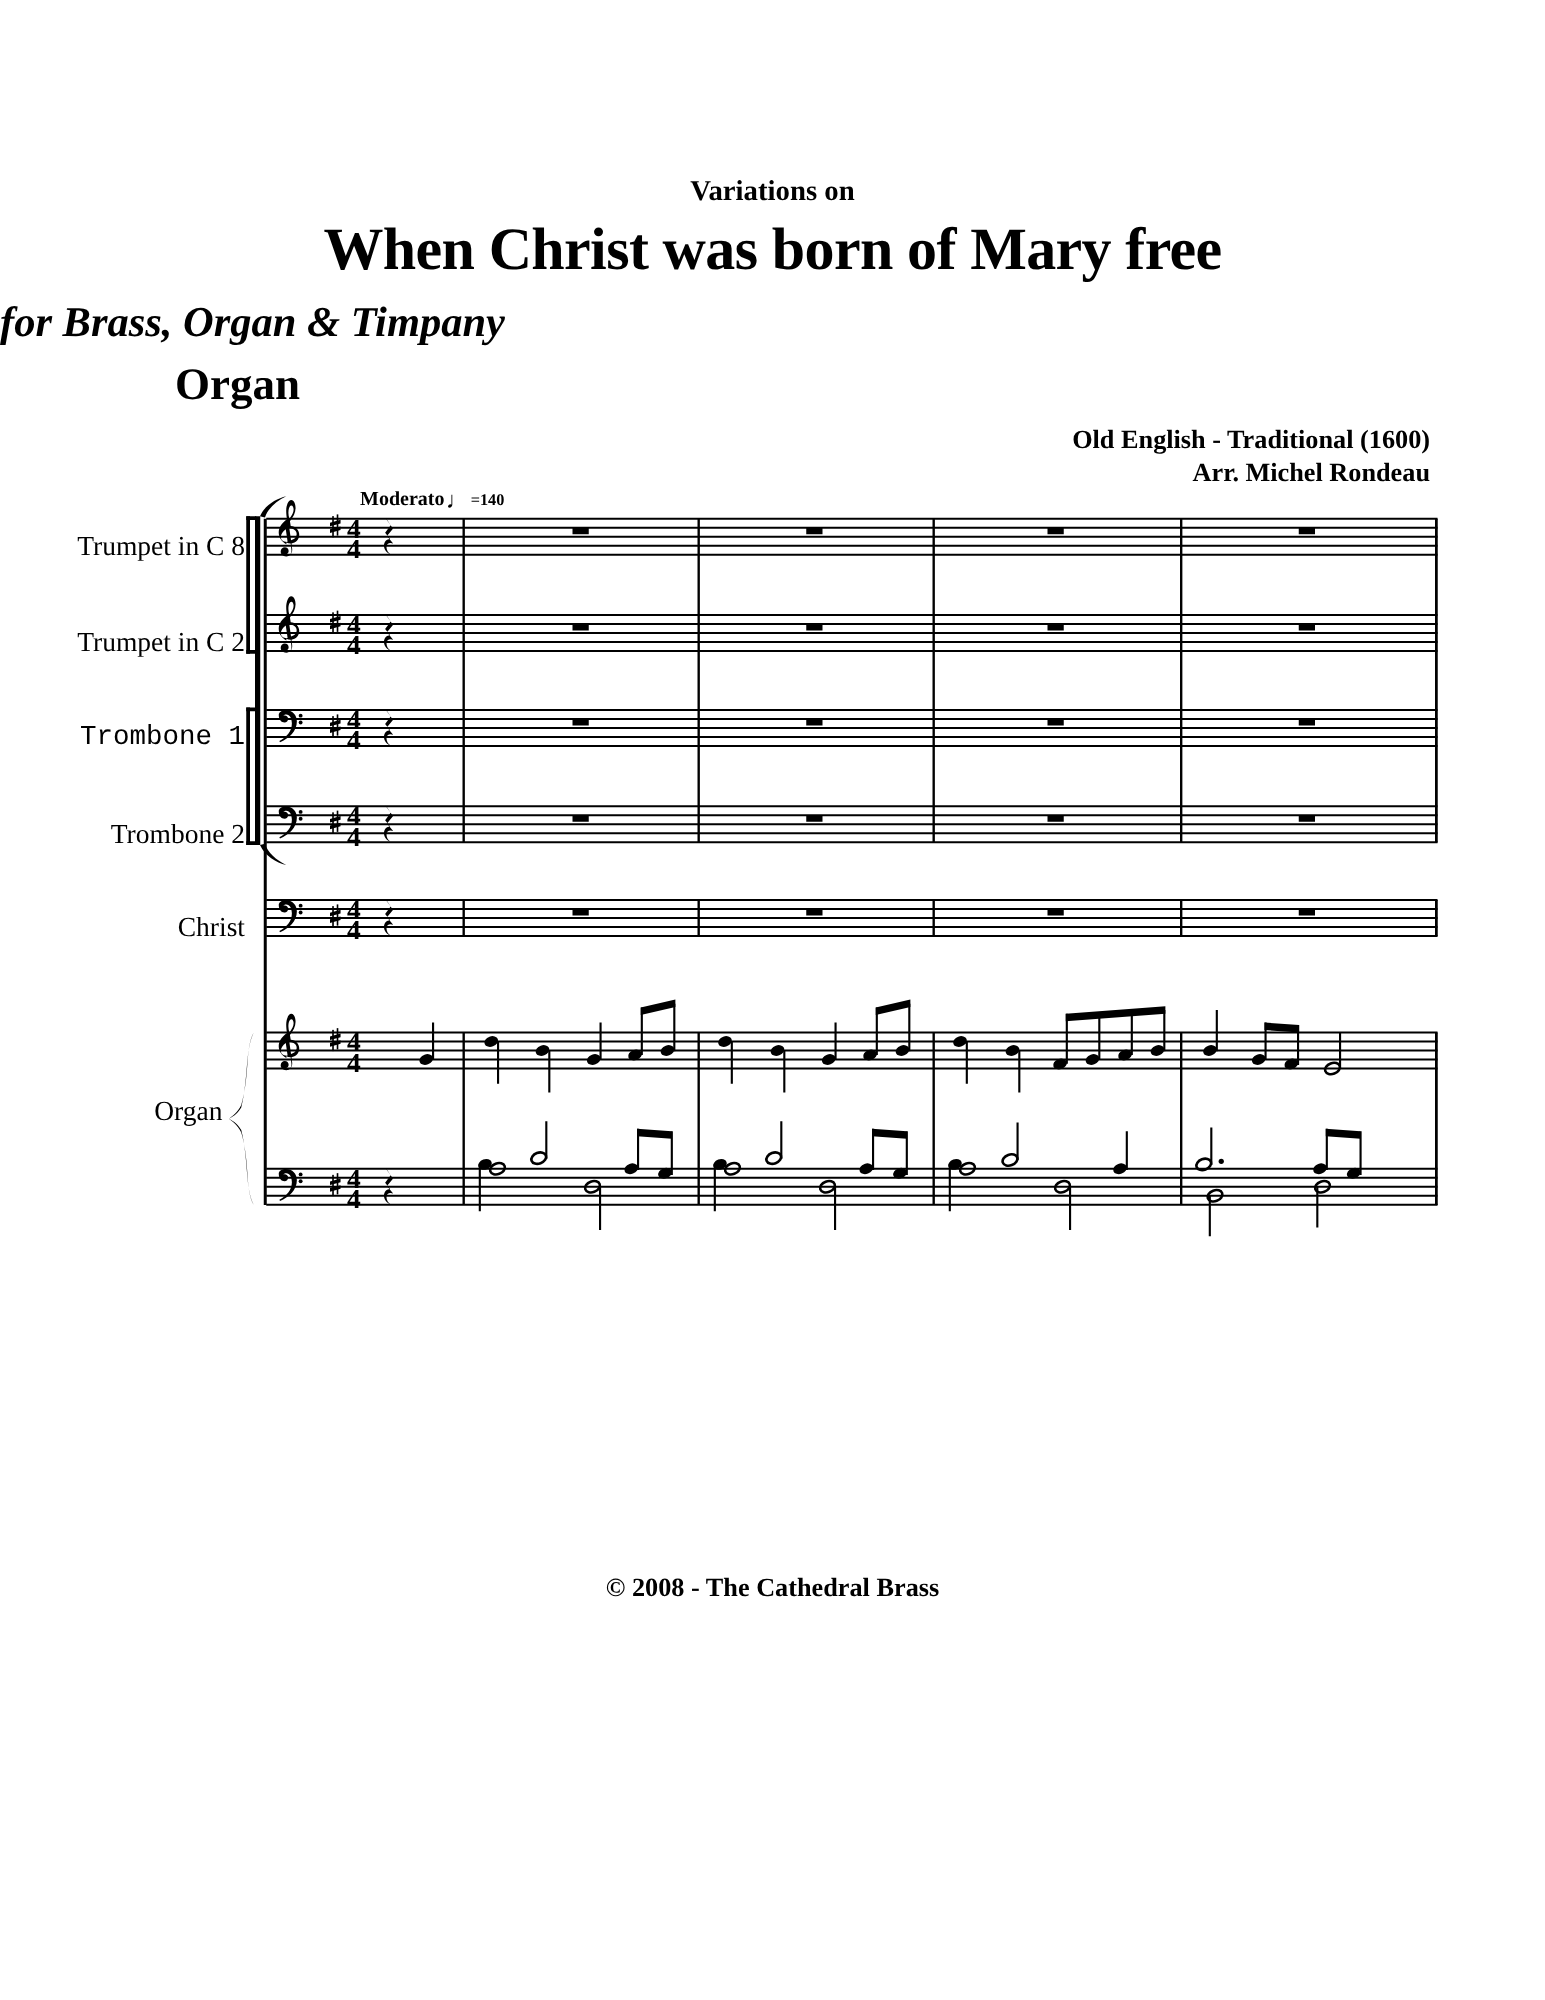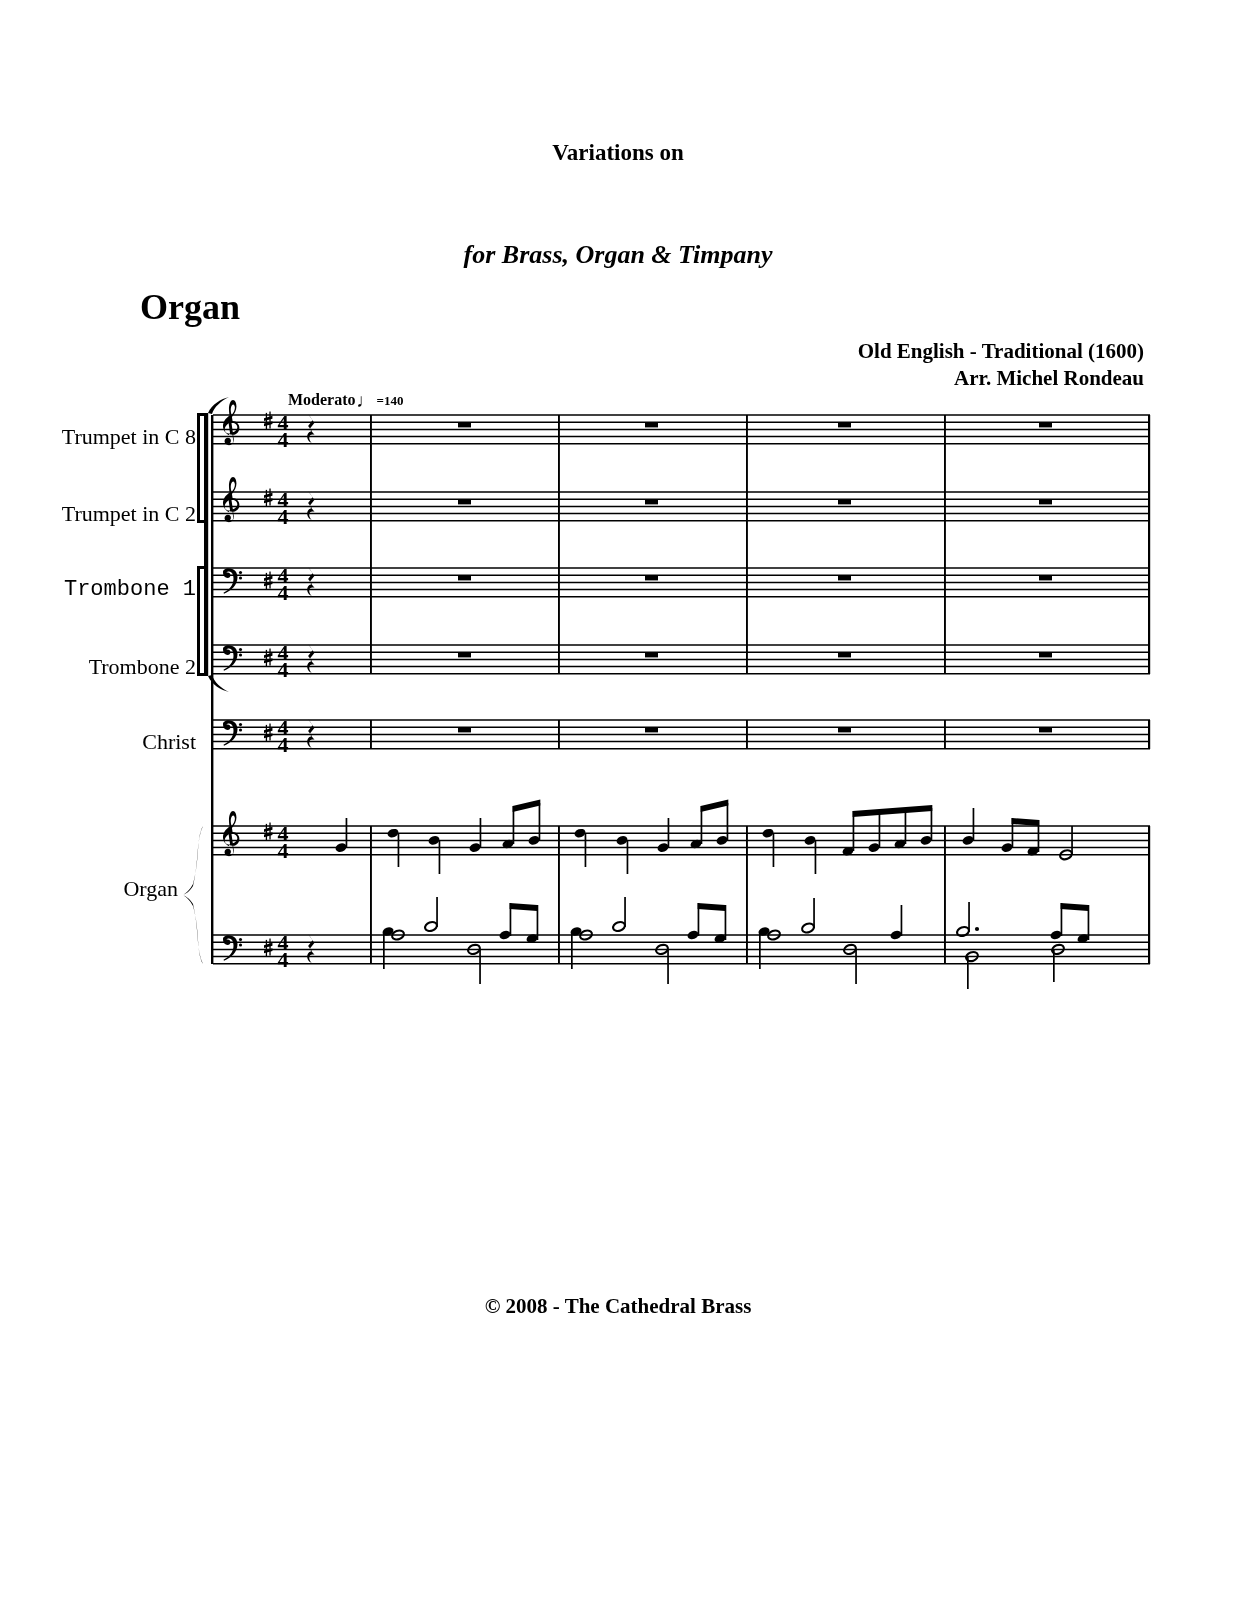--- a/index.html
+++ b/index.html
@@ -39,25 +39,25 @@
     text-align: center;
     font-family: "Liberation Serif", serif;
     font-weight: bold;
     font-size: 48px;
     letter-spacing: -0.5px;
   }
   .subTitle {
     position: absolute;
     left: 0; right: 0;
     top: 240px;
-    text-align: center;
+    text-align: left;
     font-family: "Liberation Serif", serif;
     font-weight: bold;
     font-style: italic;
-    font-size: 26px;
+    font-size: 34px;
   }
   .partName {
     position: absolute;
     left: 140px;
     top: 286px;
     font-family: "Liberation Serif", serif;
     font-weight: bold;
     font-size: 36px;
   }
   .credit {
@@ -90,21 +90,20 @@
   .tempoMark .bpm { font-size: 13px; }
 
   .copyright {
     position: absolute;
     left: 0; right: 0;
     top: 1258px;
     text-align: center;
     font-family: "Liberation Serif", serif;
     font-weight: bold;
     font-size: 21px;
-    margin-top: 36px;
   }
 
   
   .instLabel {
     position: absolute;
     font-family: "Liberation Serif", serif;
     font-size: 22px;
     text-align: right;
     white-space: nowrap;
     right: 1040px;   
@@ -116,20 +115,21 @@
     left: 0;
     top: 0;
   }
 </style>
 </head>
 <body>
 
 <div id="page">
 
   <div class="superTitle">Variations on</div>
+  <div class="mainTitle">When Christ was born of Mary free</div>
   <div class="subTitle">for Brass, Organ &amp; Timpany</div>
   <div class="partName">Organ</div>
 
   <div class="credit credit1">Old English - Traditional (1600)</div>
   <div class="credit credit2">Arr. Michel Rondeau</div>
 
   <div class="tempoMark"><span>Moderato</span><span class="noteGlyph">♩</span><span class="bpm">=</span><span class="bpm">140</span></div>
 
   <div class="instLabel" style="top:424px;">Trumpet in C 8</div>
   <div class="instLabel" style="top:501px;">Trumpet in C 2</div>

